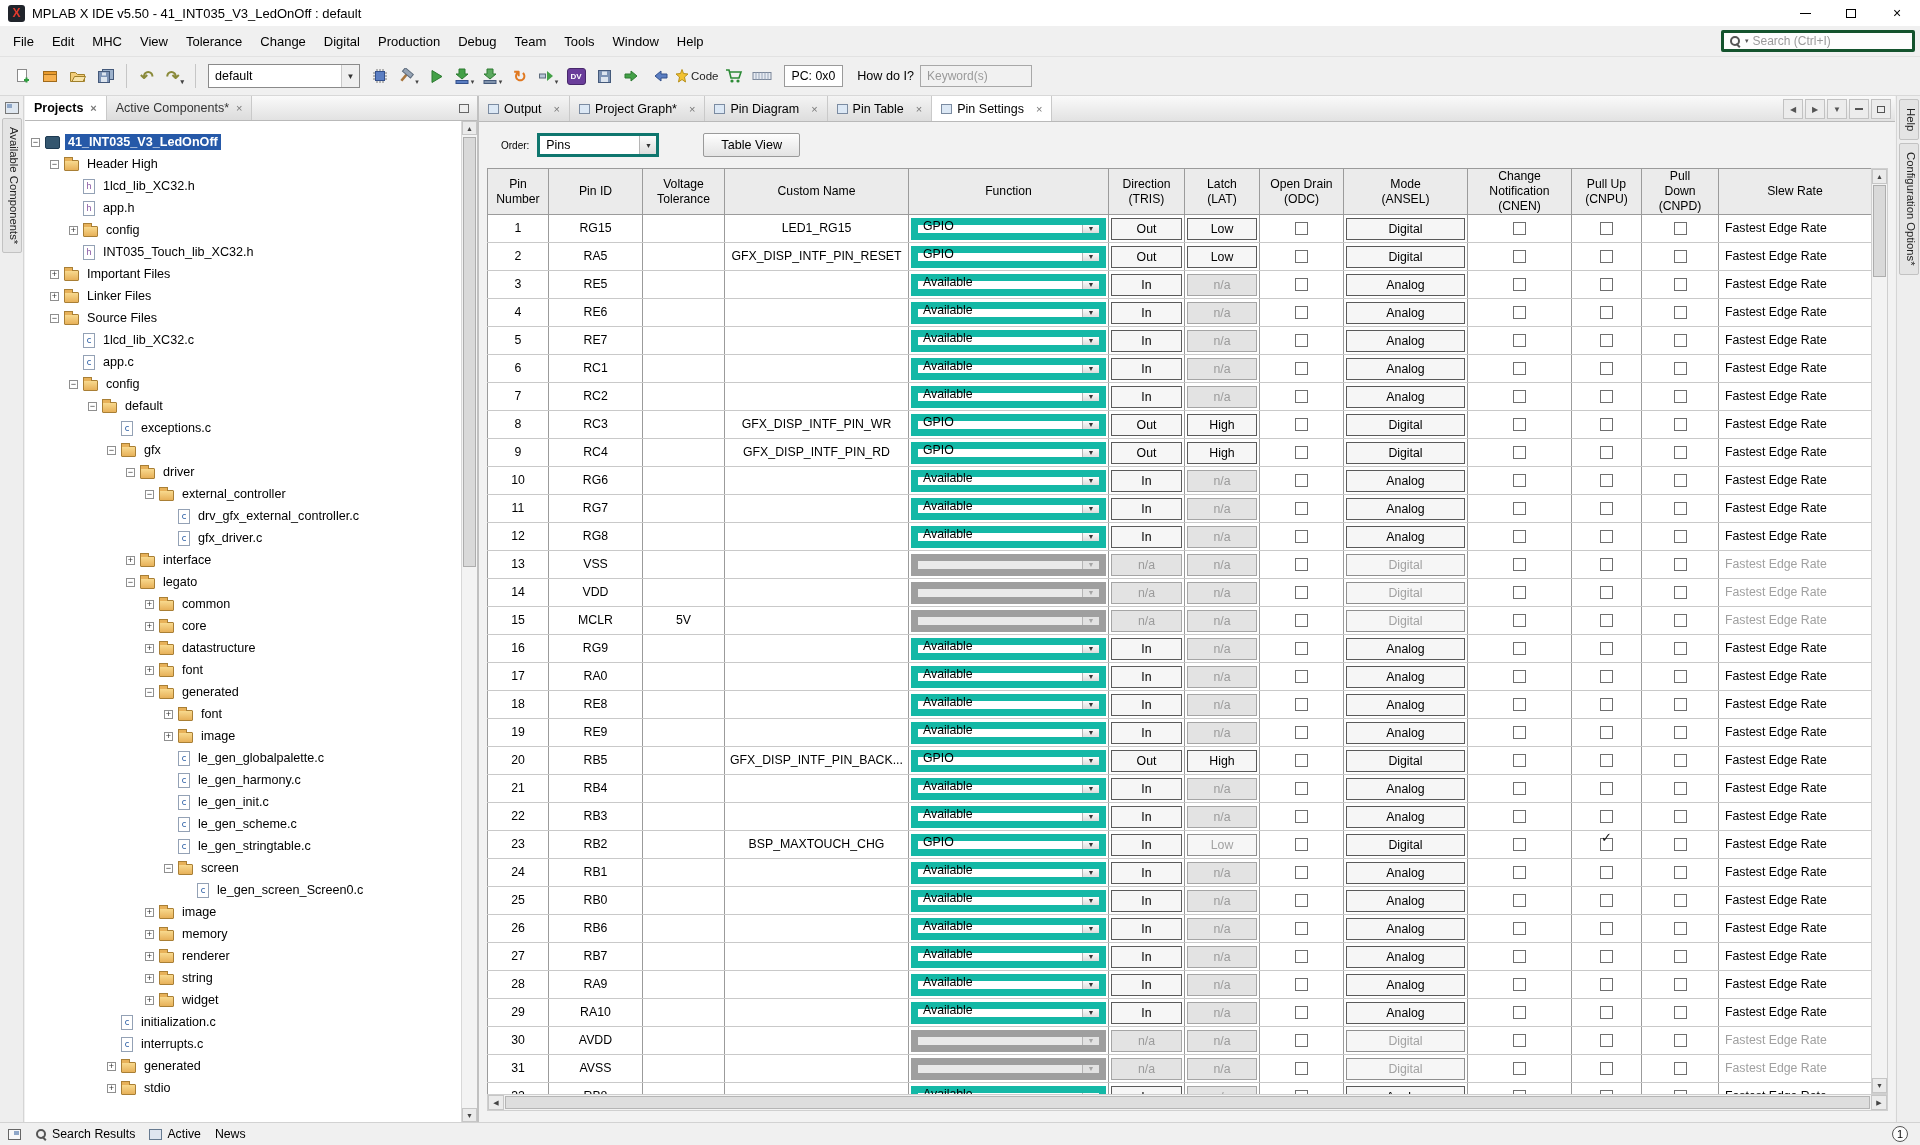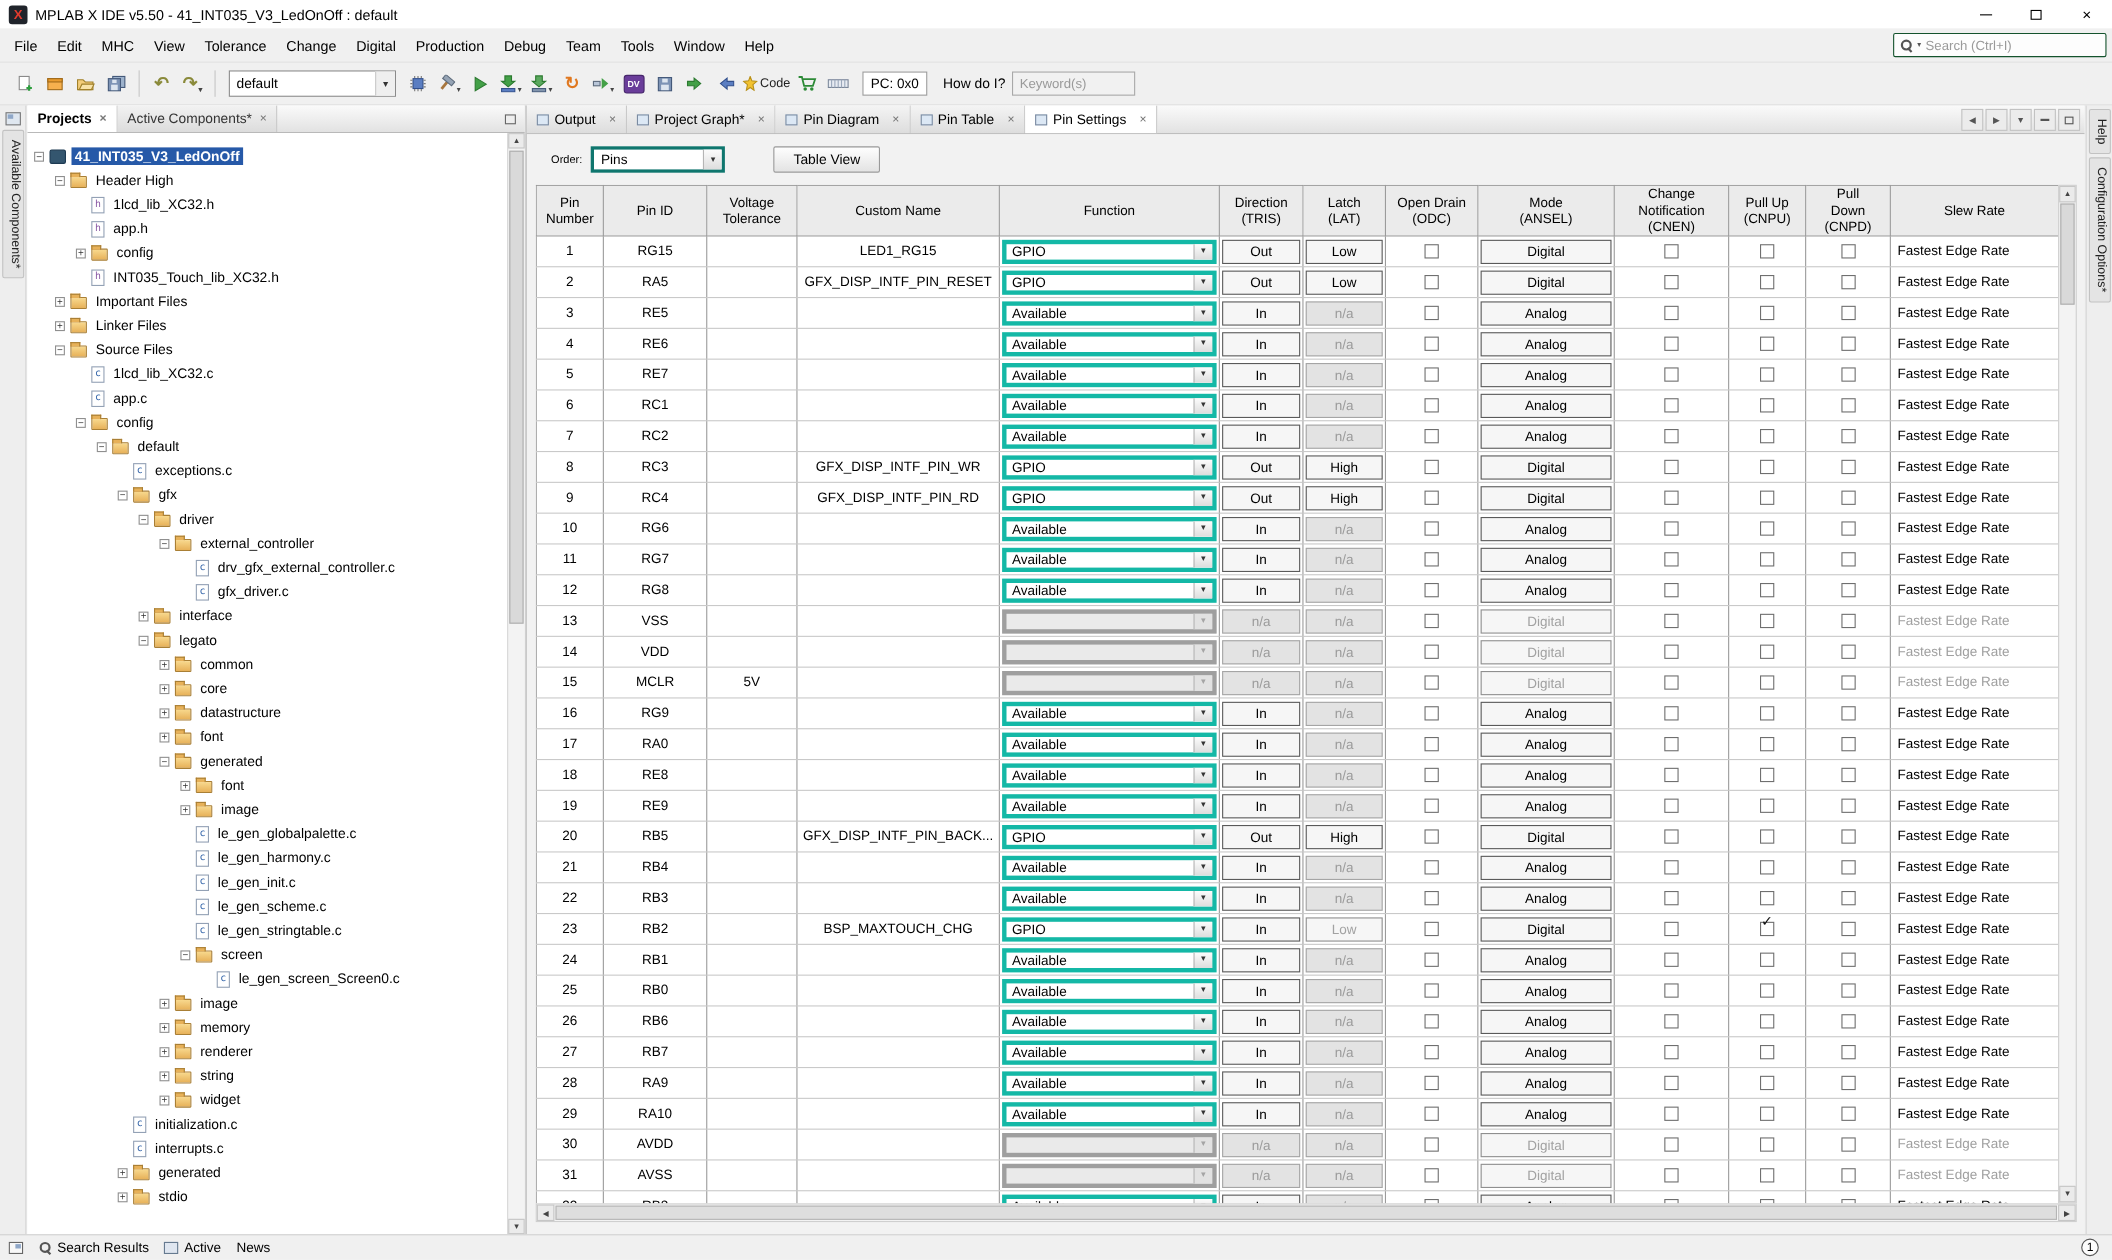--- a/index.html
+++ b/index.html
@@ -14,21 +14,21 @@
 .title-text{font-size:13px}
 .winctl{margin-left:auto;display:flex;height:100%}
 .winbtn{width:46px;height:100%;display:flex;align-items:center;justify-content:center;font-size:14px}
 .winbtn .bar{width:11px;height:1px;background:#000}
 .winbtn .box{width:10px;height:9px;border:1px solid #000;background:#fff}
 
 
 .menubar{position:absolute;top:26px;left:0;width:100%;height:30px;background:#f0f0f0}
 .menu-items{display:flex;align-items:center;height:100%;padding-left:4px}
 .menu-item{padding:13px 9px;height:100%;display:flex;align-items:center;font-size:13px}
-.searchbox{position:absolute;right:5px;top:4px;width:194px;height:22px;border:1px solid #14532d;background:#fdfdfd;
+.searchbox{position:absolute;right:5px;top:4px;width:194px;height:22px;border:3px solid #14532d;background:#fdfdfd;
   border-radius:2px;display:flex;align-items:center;padding:0 5px;gap:4px}
 .searchbox .ph{color:#9a9a9a;font-size:12px}
 .caret{font-size:7px;color:#555}
 .mag{width:12px;height:12px;position:relative;display:inline-block;flex:none}
 .mag::before{content:"";position:absolute;left:1px;top:1px;width:6px;height:6px;border:2px solid #555;border-radius:50%}
 .mag::after{content:"";position:absolute;left:8px;top:8px;width:5px;height:2px;background:#555;transform:rotate(45deg);transform-origin:0 0}
 
 
 .toolbar{position:absolute;top:56px;left:0;width:100%;height:40px;display:flex;align-items:center;padding-left:8px;
   background:#f0f0f0;border-top:1px solid #e2e2e2;border-bottom:1px solid #d8d8d8}
@@ -123,21 +123,21 @@
 .pins col.c12{width:153px}
 .pins th{height:46px;background:#ebebeb;border:1px solid #9b9b9b;font-weight:normal;font-size:12.2px;line-height:15px;
   padding:0 2px;text-align:center;vertical-align:middle;overflow:hidden;white-space:pre-line}
 .pins td{height:27.5px;line-height:27px;border-left:1px solid #9b9b9b;border-right:1px solid #9b9b9b;
   border-bottom:1px solid #c9c9c9;padding:0;font-size:12.3px;text-align:center;background:#fff;overflow:hidden;
   vertical-align:middle;white-space:nowrap}
 .btncell{margin:2px;height:22px;border:1px solid #5a5a5a;background:#f6f6f6;display:flex;align-items:center;
   justify-content:center;line-height:normal}
 .btncell.na{background:#e3e3e3;border-color:#a5a5a5;color:#9b9b9b}
 .btncell.dim{color:#a2a2a2;border-color:#8f8f8f}
-.fsel{margin:2px;height:22px;border:4px solid #14b8a6;background:#fff;display:flex;align-items:flex-end;line-height:normal}
+.fsel{margin:2px;height:22px;border:7px solid #14b8a6;background:#fff;display:flex;align-items:flex-end;line-height:normal}
 .fsel .ftext{flex:1;text-align:left;padding-left:5px;overflow:hidden}
 .fsel.dis{background:#eaeaea;border-color:#9f9f9f}
 .fsel.dis .farr{color:#a5a5a5;background:#e2e2e2}
 .cb{width:13px;height:13px;border:1px solid #6f6f6f;background:#fff;display:inline-block;position:relative;vertical-align:middle}
 .cb.checked::after{content:"\2713";position:absolute;left:0;top:-9px;font-size:13px;color:#111;line-height:normal}
 td.slew{text-align:left;padding-left:6px}
 .dimtext{color:#a0a0a0}
 
 .vscroll{position:absolute;left:1392px;top:46px;width:17px;height:926px;background:#f3f3f3;border:1px solid #cfcfcf}
 .vs-btn{position:absolute;left:0;width:15px;height:15px;display:flex;align-items:center;justify-content:center;

